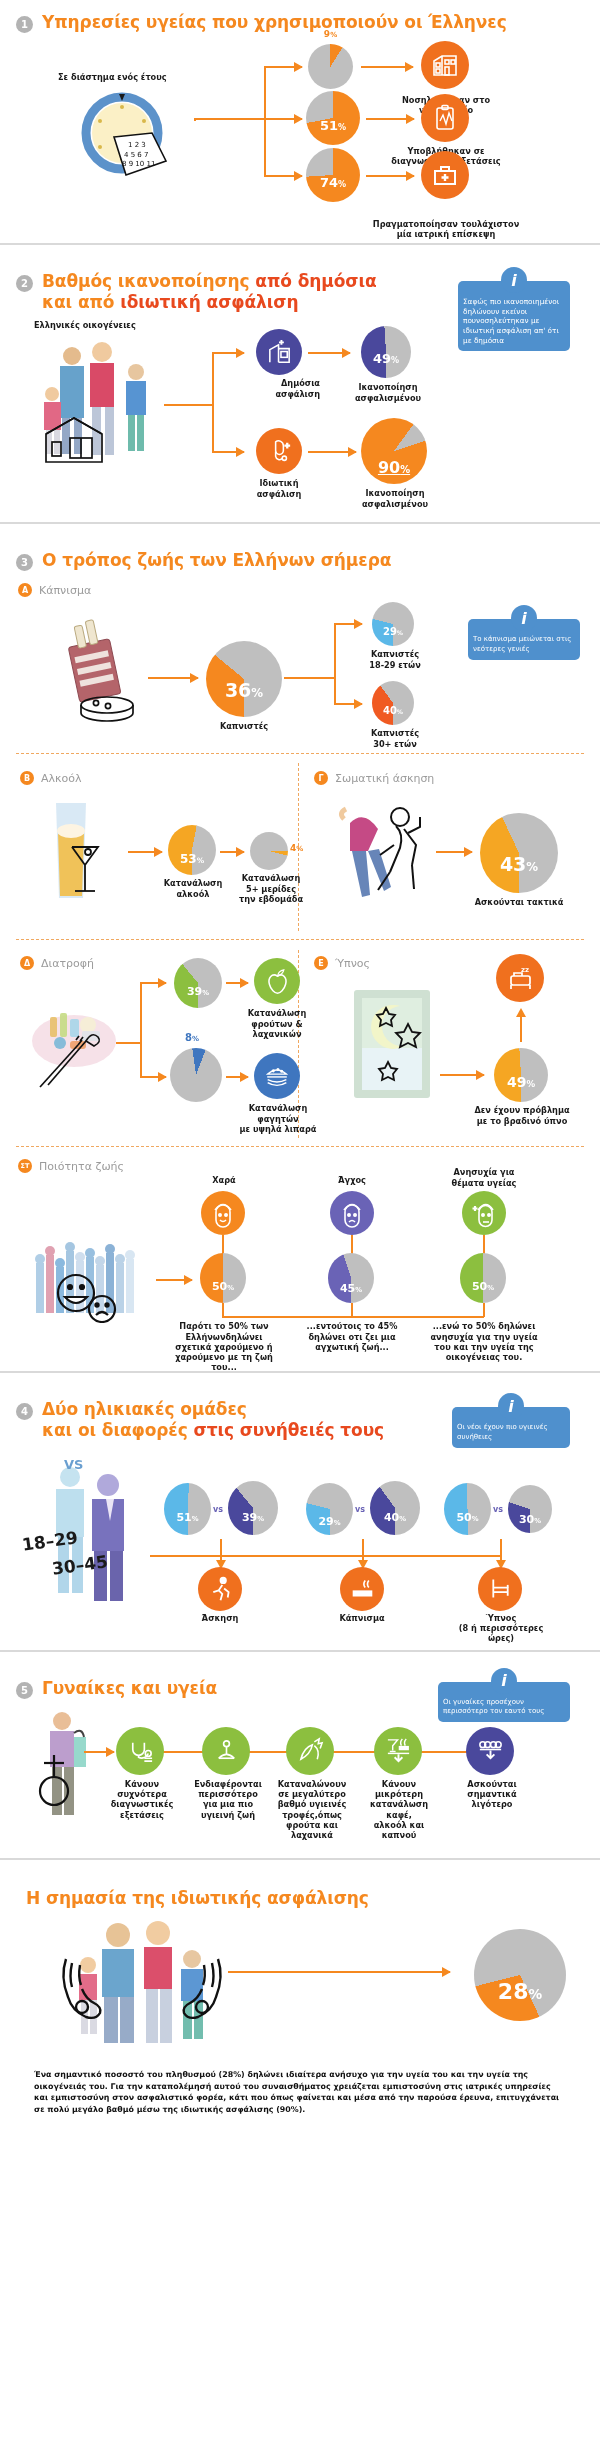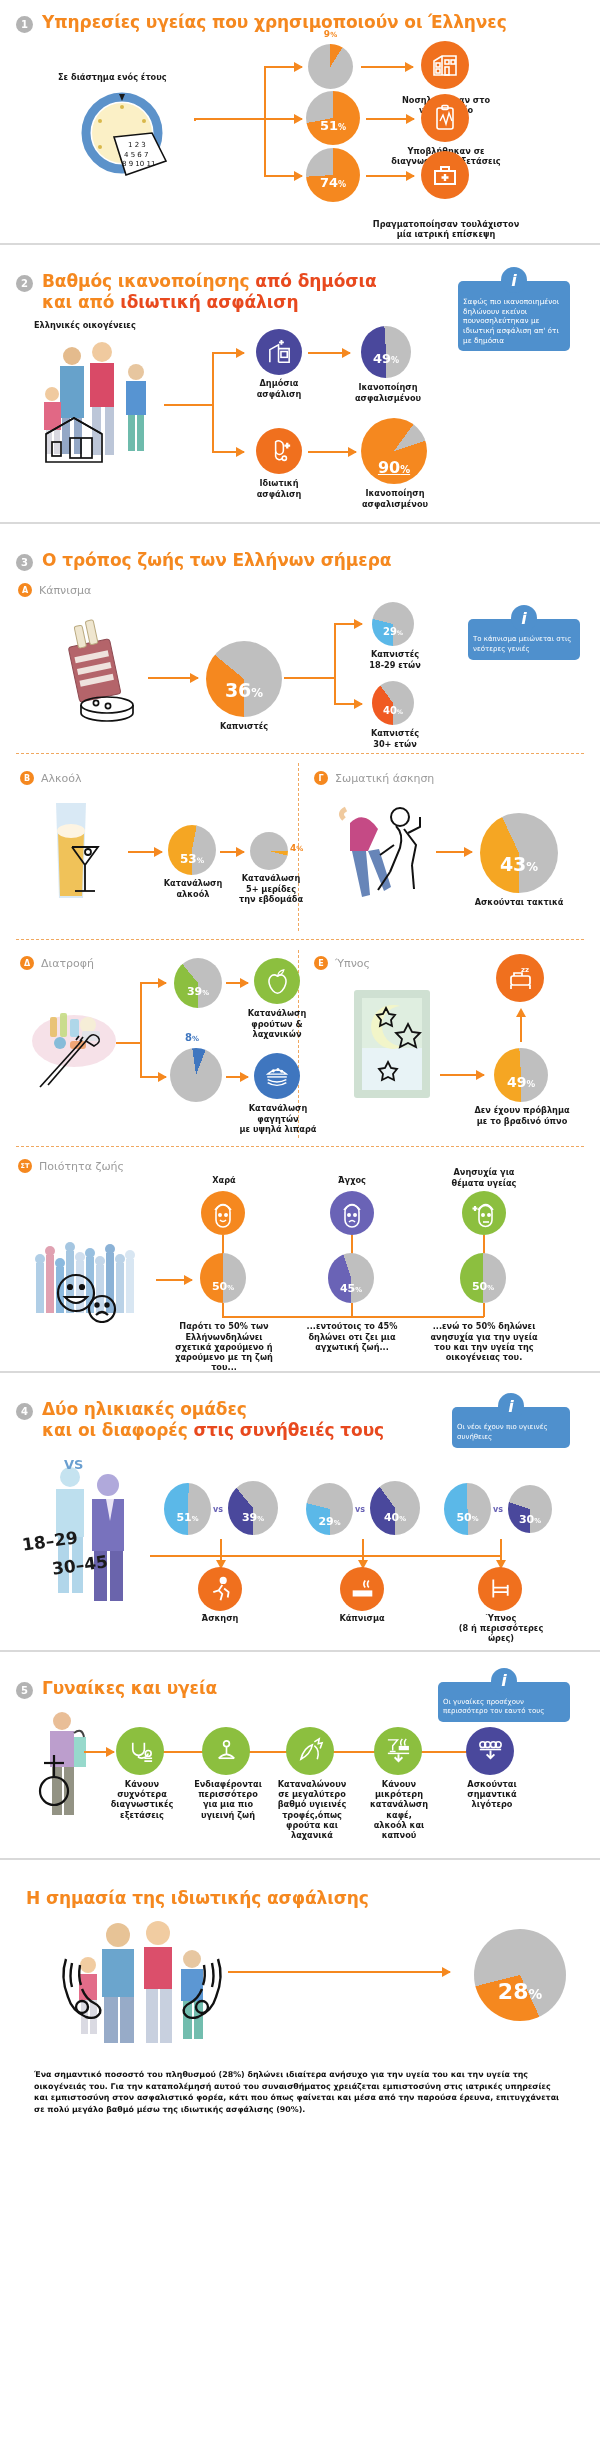--- a/index.html
+++ b/index.html
@@ -226,21 +226,21 @@
     <div class="ah" style="left:196px;top:133px;width:32px;"></div>
 
     <div class="circ-ic" style="position:absolute;left:240px;top:11px;width:46px;height:46px;background:#4a489c;">
       <svg width="29" height="29" viewBox="0 0 30 30" fill="none" stroke="#fff" stroke-width="1.6">
         <path d="M5 25 V12 L14 7 L14 25"></path>
             <path d="M14 11 h11 v14 h-11"></path>
         <path d="M17 2 v5 M14.5 4.5 h5" stroke-width="2"></path>
         <rect x="16.5" y="14" width="6.5" height="6"></rect>
       </svg>
     </div>
-    <div class="cap" style="position:absolute;left:222px;top:60px;width:82px;">Δημόσια ασφάλιση</div>
+    <div class="cap" style="position:absolute;left:222px;top:60px;width:82px;text-align:right;">Δημόσια ασφάλιση</div>
     <div class="ah" style="left:292px;top:34px;width:42px;"></div>
     <div class="pie" style="position:absolute;left:345px;top:8px;width:50px;height:52px;
                 background:conic-gradient(from 180deg,#4a489c 0 49%, #bfbfbf 49% 100%);">
       <span class="pv" style="top:25px;font-size:13px;"><span>49</span><span class="u">%</span></span>
     </div>
     <div class="cap" style="position:absolute;left:333px;top:64px;width:78px;white-space:pre-line;">Ικανοποίηση
 ασφαλισμένου</div>
 
     <div class="circ-ic" style="position:absolute;left:240px;top:110px;width:46px;height:46px;background:#f0701e;">
       <svg width="29" height="29" viewBox="0 0 30 30" fill="none" stroke="#fff" stroke-width="1.6">

